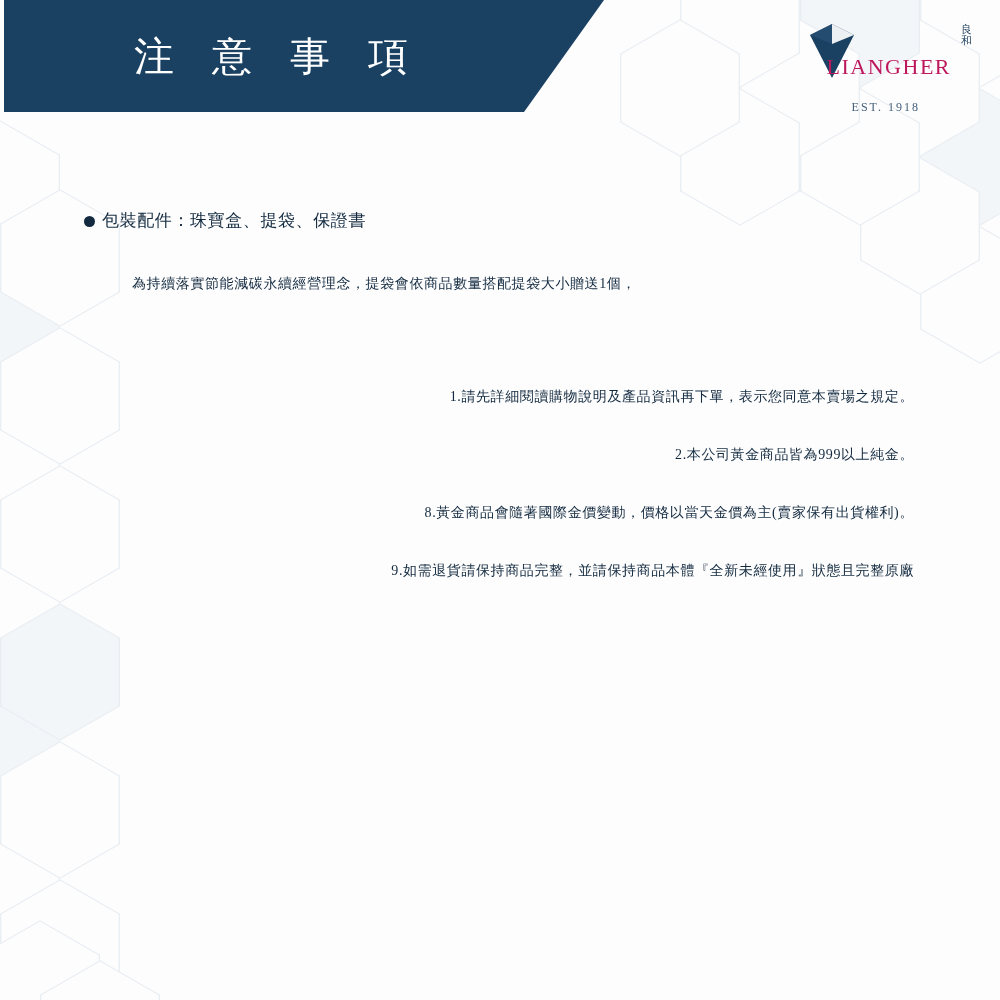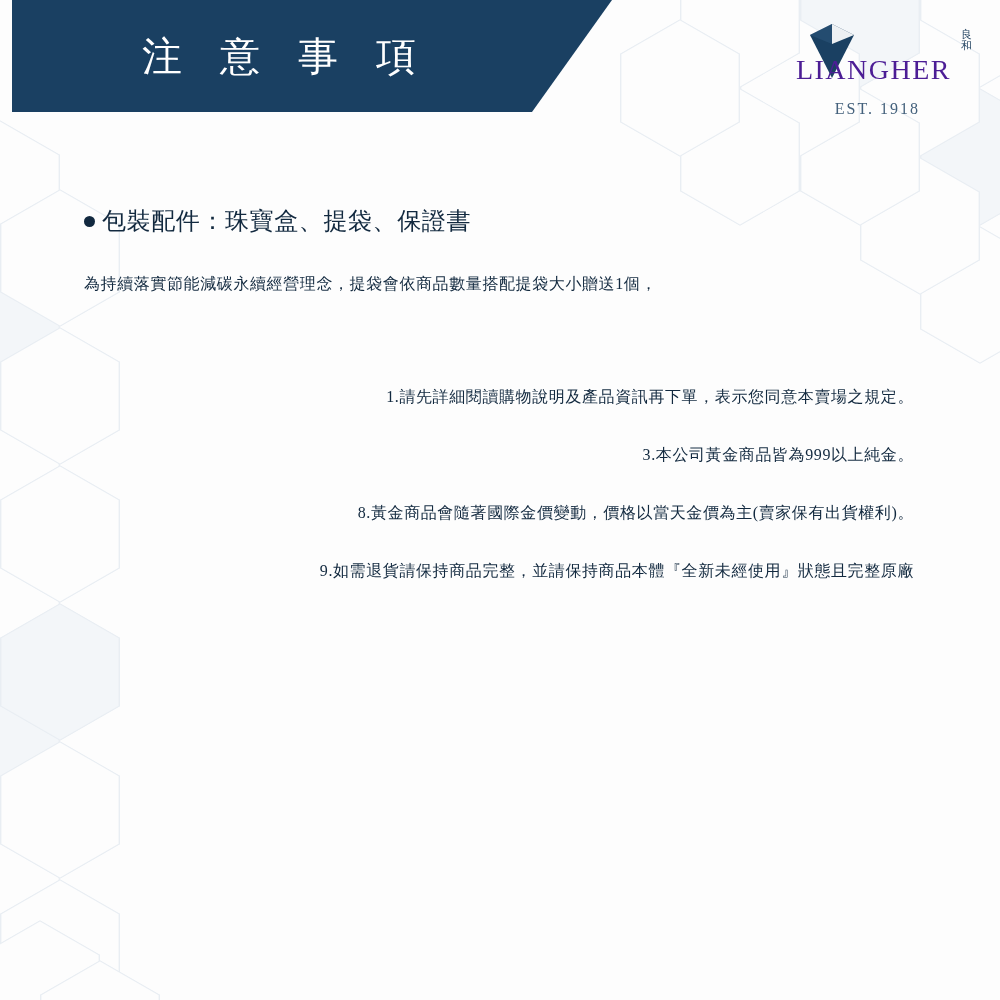--- a/index.html
+++ b/index.html
@@ -49,21 +49,21 @@
     inset: 1.4px;
     clip-path: polygon(50% 0%, 100% 25%, 100% 75%, 50% 100%, 0% 75%, 0% 25%);
     background: #fdfdfd;
   }
   .hex.fill::after { background: #f3f6f9; }
 
   
   .banner {
     position: absolute;
     top: 0;
-    left: 12px;
+    left: 4px;
     width: 600px;
     height: 112px;
     background: #1a4062;
     clip-path: polygon(0 0, 600px 0, 520px 112px, 0 112px);
     display: flex;
     align-items: center;
   }
   .banner-title {
     margin-left: 130px;
     color: #ffffff;
@@ -80,63 +80,64 @@
     top: 28px;
     width: 300px;
     text-align: right;
   }
   .brand-mark {
     position: absolute;
     right: 118px;
     top: -4px;
   }
   .brand-name {
-    font-size: 28px;
+    font-size: 22px;
     letter-spacing: 1.5px;
-    color: #4c1d95;
+    color: #be185d;
     font-family: "Liberation Serif", "DejaVu Serif", serif;
     display: inline-block;
     position: relative;
     top: 26px;
   }
   .brand-cjk {
     display: inline-block;
     font-size: 11px;
     line-height: 11px;
     text-align: center;
     color: #1c3d5c;
     margin-left: 6px;
     position: relative;
     top: -4px;
   }
   .brand-est {
     position: absolute;
     right: 52px;
     top: 72px;
-    font-size: 16px;
+    font-size: 12px;
     letter-spacing: 2px;
     color: #44617c;
   }
 
   
   .content {
     position: absolute;
     left: 84px;
     top: 196px;
     width: 830px;
   }
   .para {
-    font-size: 16px;
+    font-size: 14px;
     line-height: 52px;
     color: #12293f;
     letter-spacing: 0.6px;
     white-space: nowrap;
+    margin-left: 48px;
   }
   .bullet-head {
-    font-size: 24px;
+    font-size: 17px;
     line-height: 50px;
     color: #12293f;
     letter-spacing: 0.6px;
     display: flex;
     align-items: center;
   }
   .dot {
     display: inline-block;
     width: 11px;
     height: 11px;
@@ -213,19 +214,19 @@
       <span>包裝配件：珠寶盒、提袋、保證書</span>
     </div>
     <div class="gap-sm"></div>
     <div class="para">為持續落實節能減碳永續經營理念，提袋會依商品數量搭配提袋大小贈送1個，</div>
 
     <div class="gap-lg"></div>
 
     <div class="gap-sm"></div>
     <div class="note-list">
       <div class="para">1.請先詳細閱讀購物說明及產品資訊再下單，表示您同意本賣場之規定。</div>
-      <div class="para">3.本公司黃金商品皆為999以上純金。</div>
+      <div class="para">2.本公司黃金商品皆為999以上純金。</div>
       <div class="para">8.黃金商品會隨著國際金價變動，價格以當天金價為主(賣家保有出貨權利)。</div>
       <div class="para">9.如需退貨請保持商品完整，並請保持商品本體『全新未經使用』狀態且完整原廠</div>
     </div>
 
   </div>
 </div>
 
 </body></html>

